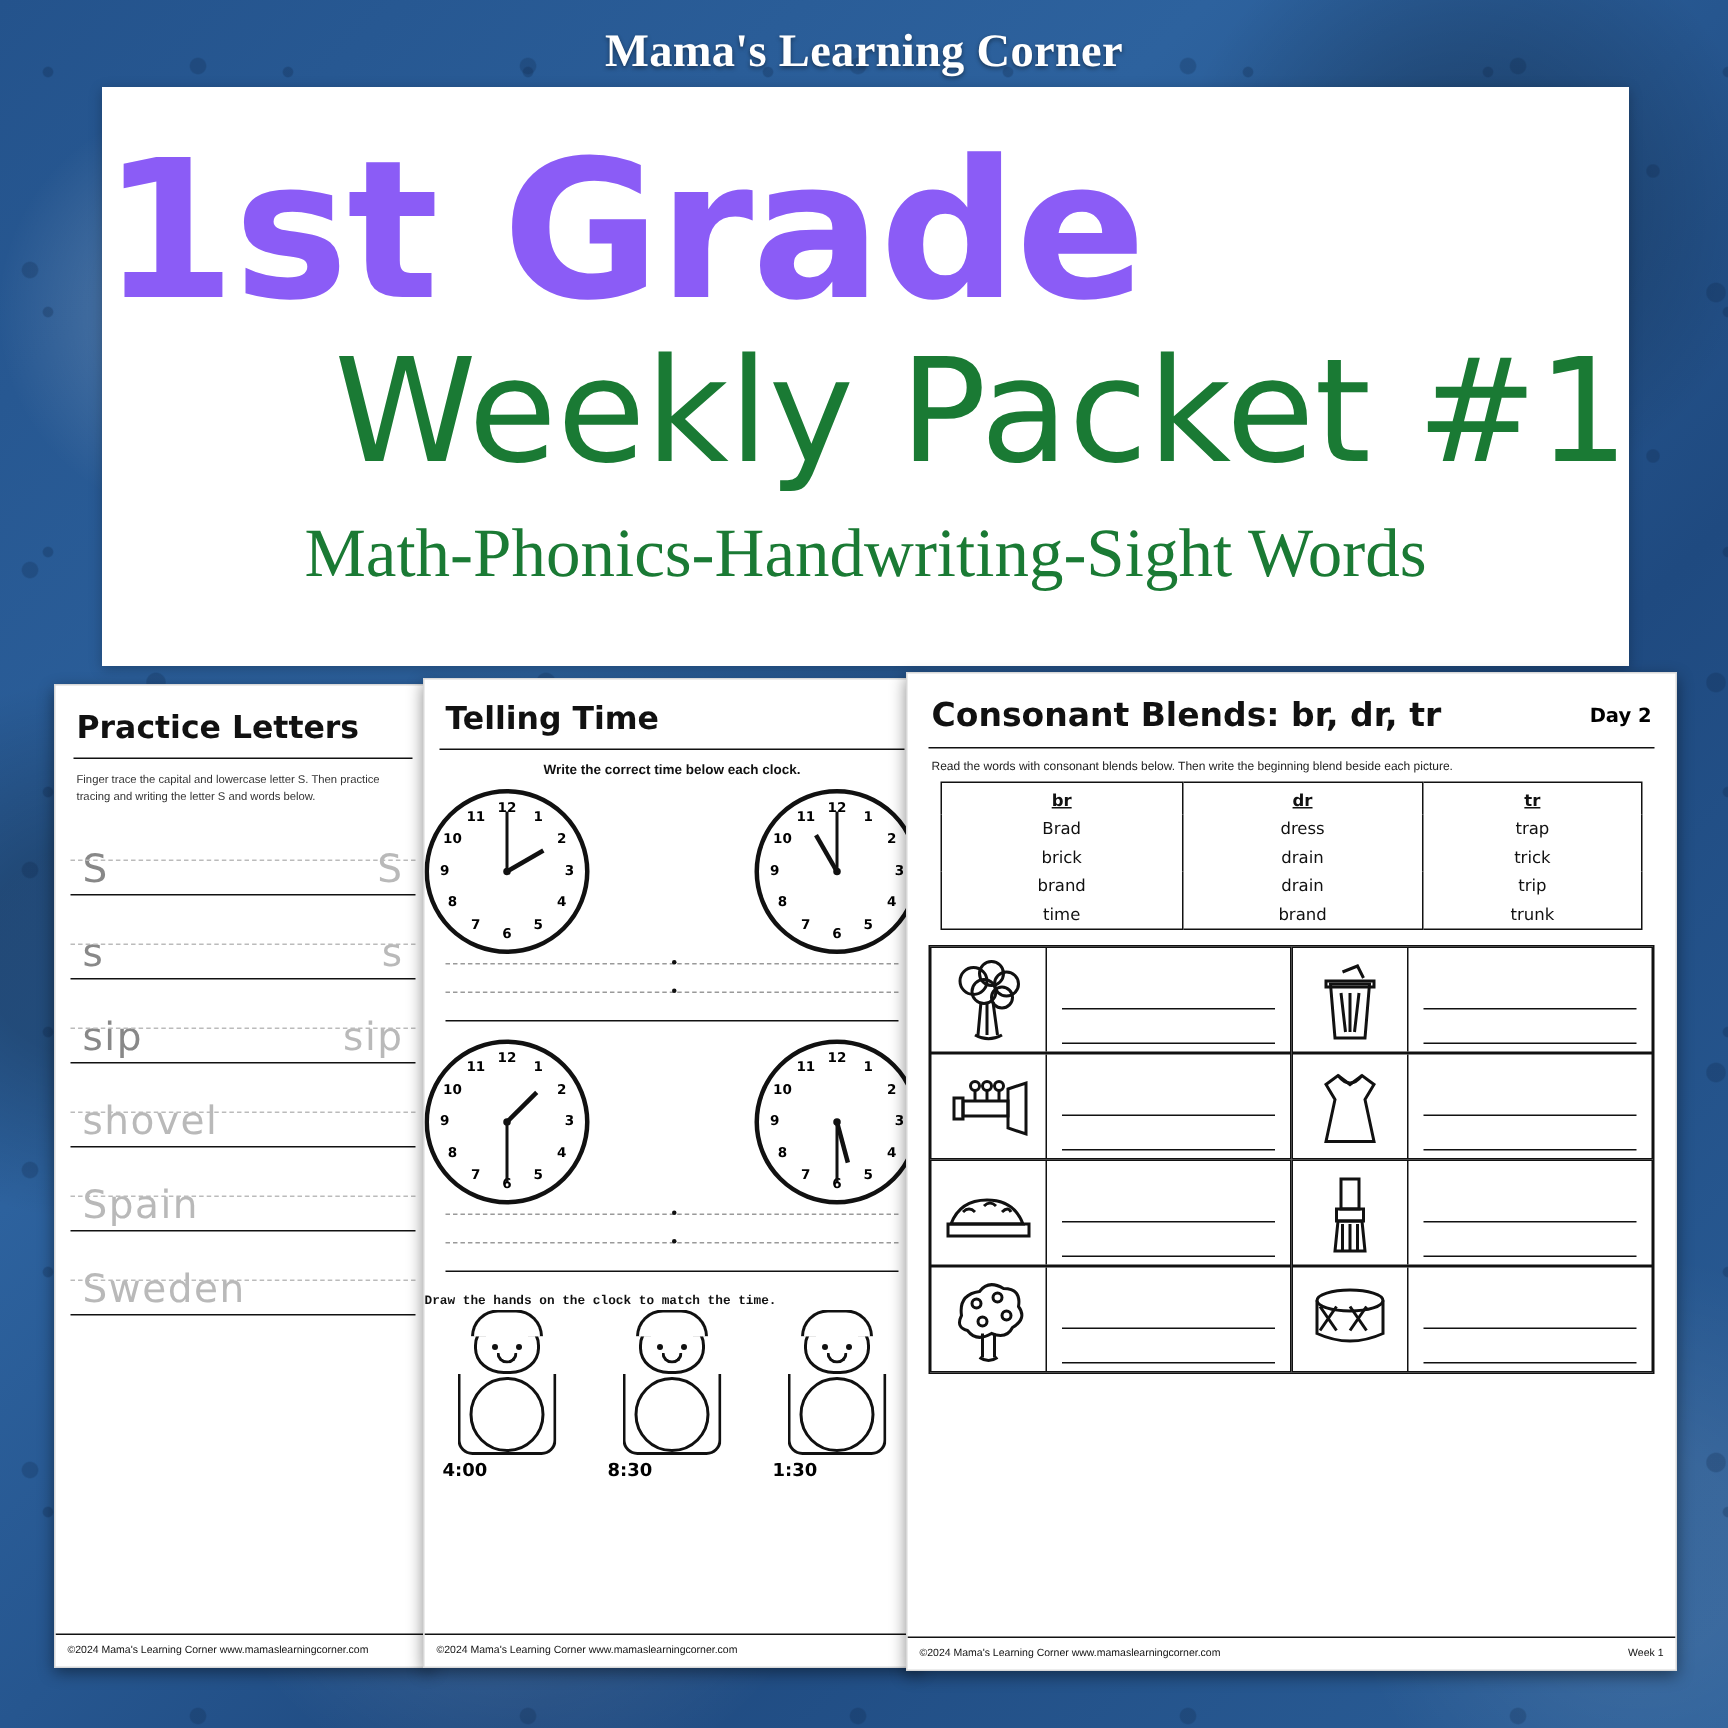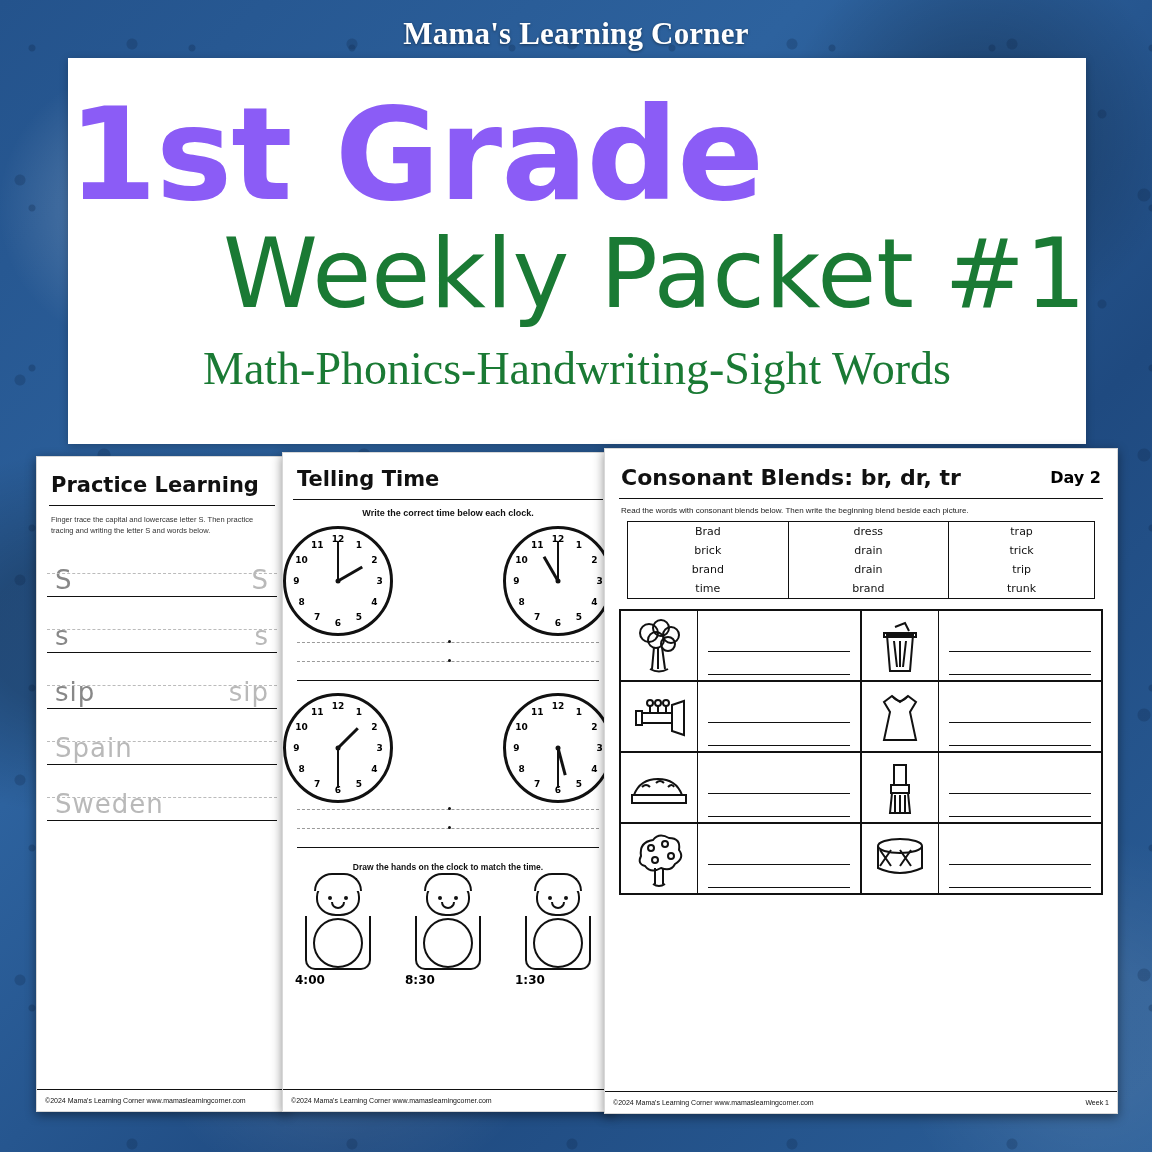--- a/index.html
+++ b/index.html
@@ -106,36 +106,36 @@
   .clock{width:104px;height:104px;border:3px solid #111;border-radius:50%;position:relative;background:#fff;}
   .clock .num{position:absolute;font-size:9px;font-weight:bold;font-family:"DejaVu Sans",sans-serif;transform:translate(-50%,-50%);}
   .hand{position:absolute;background:#111;transform-origin:bottom center;left:50%;bottom:50%;}
   .hand.h{width:3px;height:28px;}
   .hand.m{width:2px;height:40px;}
   .pivot{position:absolute;width:5px;height:5px;background:#111;border-radius:50%;left:50%;top:50%;transform:translate(-50%,-50%);}
   .ans-lines{margin:6px 14px 0 14px;}
   .ans-lines .al{border-top:1px dashed #9a9a9a;height:18px;position:relative;}
   .ans-lines .dot{position:absolute;left:50%;top:-3px;width:3px;height:3px;background:#111;border-radius:50%;}
   .ans-solid{border-top:1px solid #111;height:0;}
-  .s2-instr2{font-size:8.5px;text-align:center;margin-top:14px;font-weight:bold;color:#111;}
+  .s2-instr2{font-size:8.5px;text-align:left;margin-top:14px;font-weight:bold;color:#111;font-family:Liberation Mono, monospace;}
   .kids-row{display:flex;justify-content:space-around;align-items:flex-end;margin-top:6px;}
   .kid{width:86px;position:relative;}
   .kid .face{width:40px;height:34px;border:2px solid #111;border-radius:50% 50% 45% 45%;margin:0 auto;position:relative;background:#fff;}
   .kid .hair{position:absolute;left:-4px;right:-4px;top:-7px;height:16px;border:2px solid #111;border-bottom:none;border-radius:24px 24px 0 0;background:#fff;}
   .kid .eye{position:absolute;top:16px;width:4px;height:4px;background:#111;border-radius:50%;}
   .kid .eye.l{left:10px;} .kid .eye.r{right:10px;}
   .kid .mouth{position:absolute;bottom:5px;left:50%;transform:translateX(-50%);width:10px;height:5px;border:2px solid #111;border-top:none;border-radius:0 0 10px 10px;}
   .kid .body{width:62px;height:52px;border:2px solid #111;border-top:none;border-radius:0 0 10px 10px;margin:0 auto;position:relative;background:#fff;}
   .kid .blankclock{width:46px;height:46px;border:2px solid #111;border-radius:50%;position:absolute;left:50%;top:2px;transform:translateX(-50%);background:#fff;}
   .kid .t{font-size:12px;font-weight:bold;font-family:"DejaVu Sans",sans-serif;margin-top:3px;}
 
   
   .s3-head{display:flex;align-items:center;justify-content:space-between;padding:16px 16px 0 16px;}
   .s3-title{font-size:22px;}
-  .s3-day{font-size:16px;font-weight:bold;font-family:"DejaVu Sans",sans-serif;}
+  .s3-day{font-size:13px;font-weight:bold;font-family:"DejaVu Sans",sans-serif;}
   .s3-rule{margin:8px 14px 0 14px;}
   .s3-instr{font-size:8px;color:#222;padding:7px 16px 0 16px;}
   .wordtable{margin:6px 22px 0 22px;border:1px solid #111;border-collapse:collapse;width:calc(100% - 44px);}
   .wordtable td{border-left:1px solid #111;border-right:1px solid #111;text-align:center;font-size:11px;padding:3px 0;font-family:"DejaVu Sans",sans-serif;color:#111;}
   .wordtable td.hd{font-weight:bold;text-decoration:underline;padding-top:5px;}
   .picgrid{margin:10px 14px 0 14px;border:1px solid #111;display:grid;grid-template-columns:1fr 1fr;}
   .cell{border:1px solid #111;height:69px;display:flex;align-items:center;}
   .cell .art{width:76px;height:100%;display:flex;align-items:center;justify-content:center;border-right:1px solid #111;}
   .cell .wr{flex:1;padding:0 10px;}
   .cell .wr .l1{border-bottom:1px solid #111;height:22px;margin-top:12px;}
@@ -149,40 +149,45 @@
 
 <div class="site-title">Mama's Learning Corner</div>
 
 <div class="title-card">
   <div class="t-grade">1st Grade</div>
   <div class="t-packet">Weekly Packet #1</div>
   <div class="t-sub">Math-Phonics-Handwriting-Sight Words</div>
 </div>
 
 <div class="sheet sheet-1">
-  <div class="ws-title s1-head">Practice Learning</div>
+  <div class="ws-title s1-head">Practice Letters</div>
   <div class="hr-thin s1-rule"></div>
   <div class="s1-instr">Finger trace the capital and lowercase letter S. Then practice tracing and writing the letter S and words below.</div>
 
   <div class="s1-lines">
     <div class="line-row">
       <span class="word">S</span>
       <span class="word trace right">S</span>
       <div class="dash"></div>
         <div class="solid"></div>
     </div>
     <div class="line-row">
       <span class="word">s</span>
       <span class="word trace right">s</span>
       <div class="dash"></div>
         <div class="solid"></div>
     </div>
     <div class="line-row">
       <span class="word">sip</span>
       <span class="word trace right">sip</span>
+      <div class="dash"></div>
+        <div class="solid"></div>
+    </div>
+    <div class="line-row">
+      <span class="word trace">shovel</span>
       <div class="dash"></div>
         <div class="solid"></div>
     </div>
     <div class="line-row">
       <span class="word trace">Spain</span>
       <div class="dash"></div>
         <div class="solid"></div>
     </div>
     <div class="line-row">
       <span class="word trace">Sweden</span>
@@ -346,20 +351,25 @@
 <div class="sheet sheet-3">
   <div class="s3-head">
     <div class="ws-title s3-title">Consonant Blends: br, dr, tr</div>
     <div class="s3-day">Day 2</div>
   </div>
   <div class="hr-thin s3-rule"></div>
   <div class="s3-instr">Read the words with consonant blends below. Then write the beginning blend beside each picture.</div>
 
   <table class="wordtable">
     <tbody>
+        <tr>
+      <td class="hd">br</td>
+      <td class="hd">dr</td>
+      <td class="hd">tr</td>
+    </tr>
     <tr>
       <td>Brad</td>
       <td>dress</td>
       <td>trap</td>
     </tr>
     <tr>
       <td>brick</td>
       <td>drain</td>
       <td>trick</td>
     </tr>

